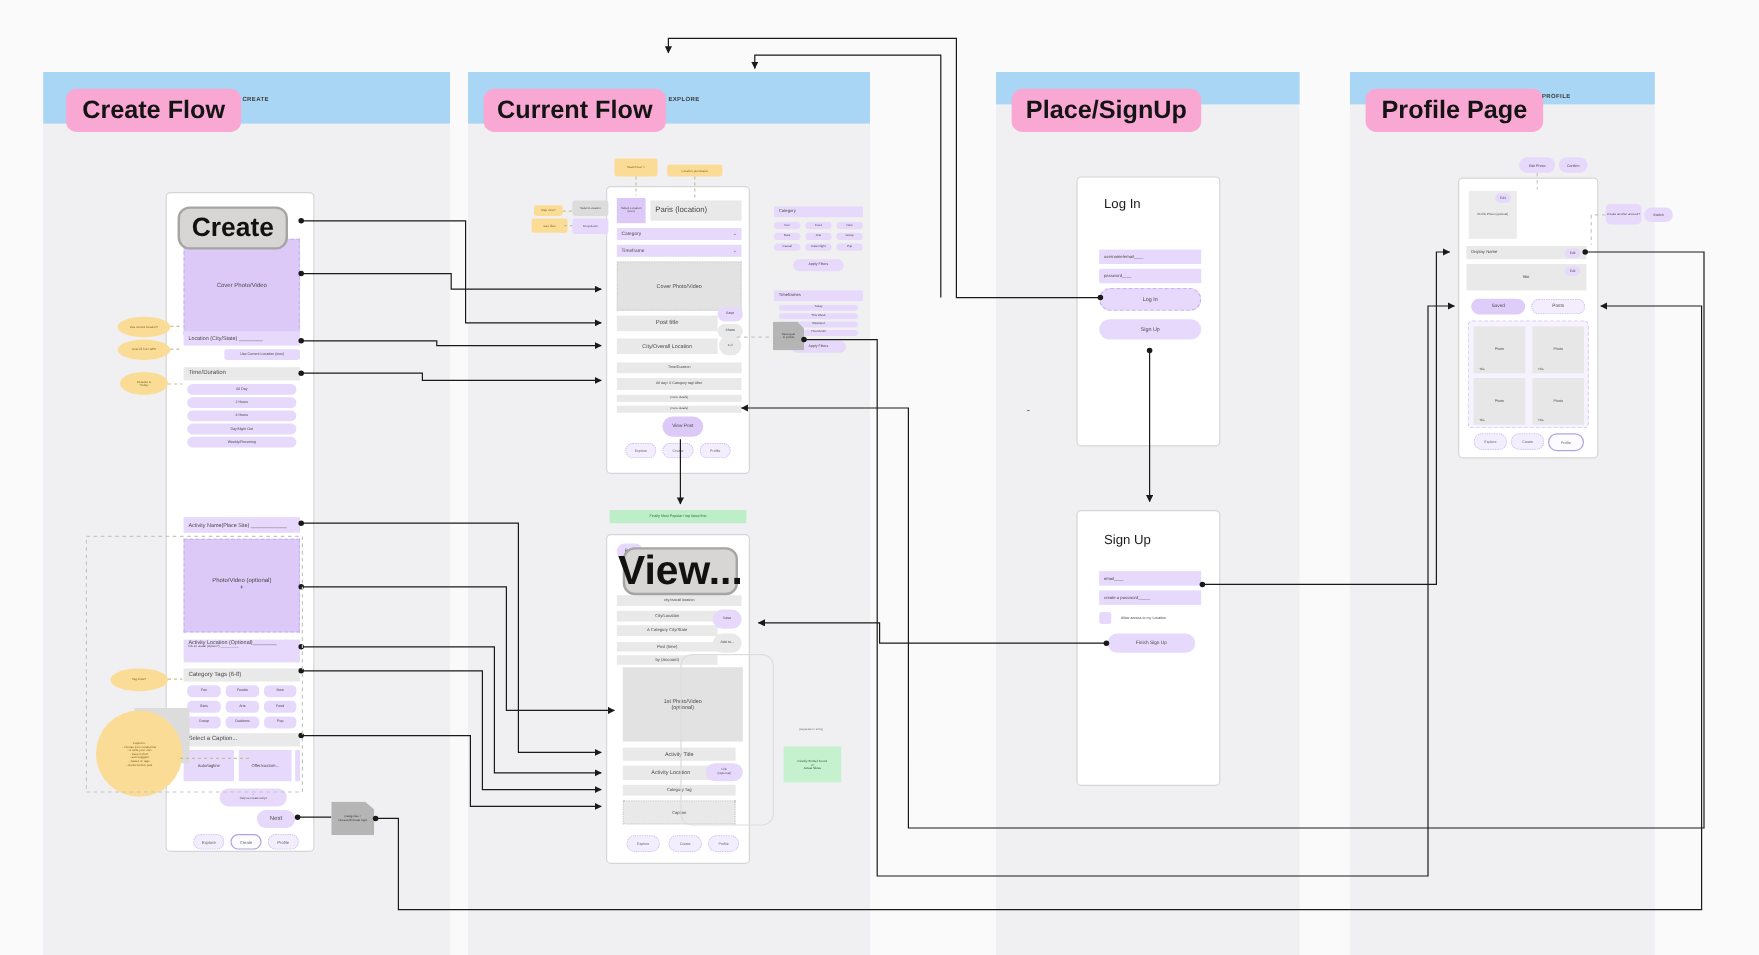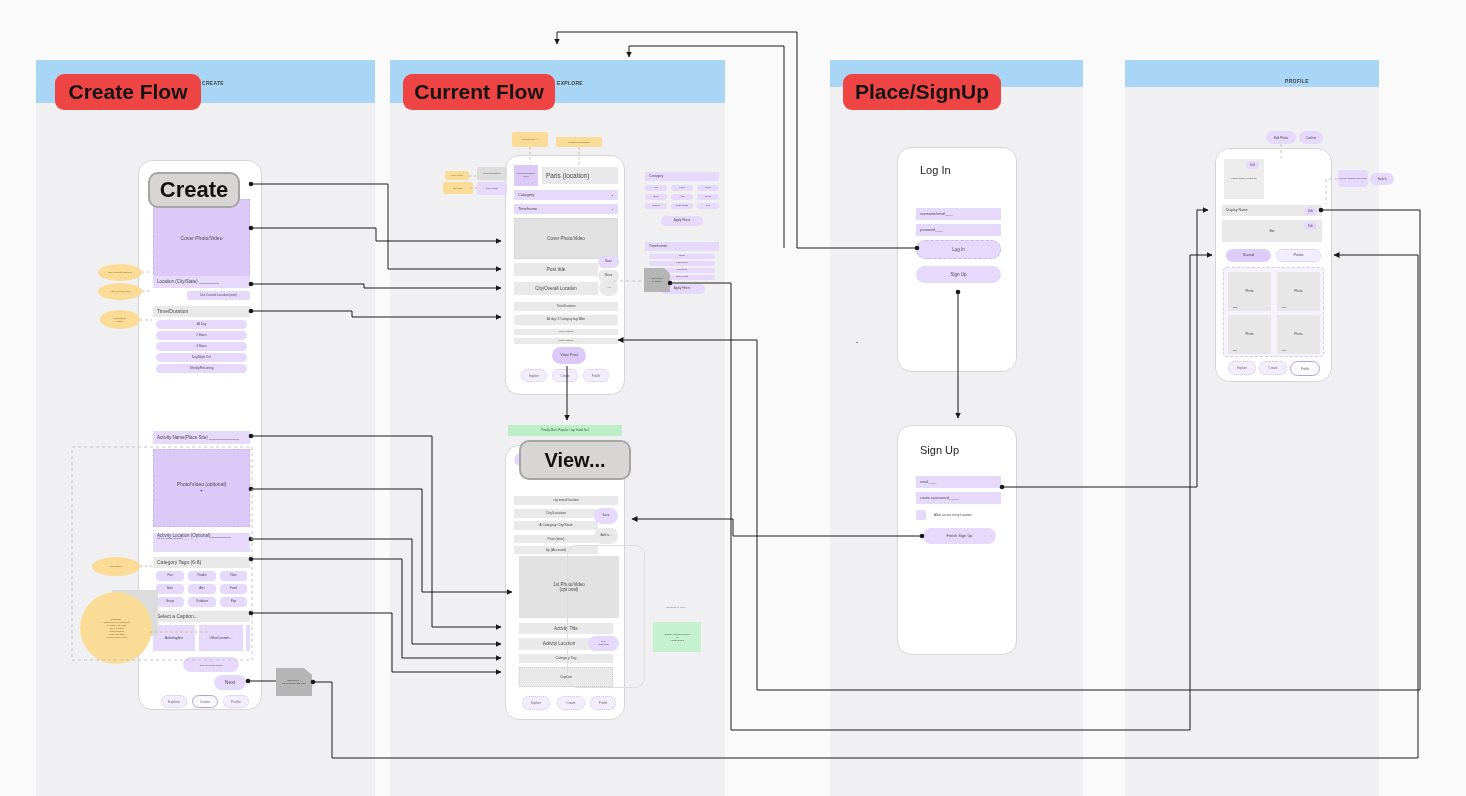--- a/index.html
+++ b/index.html
@@ -1,23 +1,23 @@
 <!DOCTYPE html>
 <html><head>
 <meta charset="utf-8">
 <style>
 *{margin:0;padding:0;box-sizing:border-box}
 body{font-family:"Liberation Sans",sans-serif;background:#fafafa}
 #canvas{position:relative;width:1466px;height:796px;background:#fafafa;overflow:hidden}
 .abs{position:absolute}
 .sec{position:absolute;top:60px;height:736px;background:#f0f0f3;z-index:1}
 .blue{position:absolute;left:0;right:0;top:0;background:#a9d6f5}
-.flabel{position:absolute;z-index:8;background:#ef4444;border-radius:9px;display:flex;align-items:center;justify-content:center;font-size:21px;font-weight:700;color:#141414}
+.flabel{position:absolute;z-index:8;background:#f9a8d4;border-radius:9px;display:flex;align-items:center;justify-content:center;font-size:21px;font-weight:700;color:#141414}
 .cap{position:absolute;z-index:8;font-size:5px;font-weight:700;color:#3c3c3c;letter-spacing:.3px}
-.phone{position:absolute;background:#fff;border:1px solid #d6d6d6;border-radius:14px;z-index:2}
+.phone{position:absolute;background:#fff;border:1px solid #d6d6d6;border-radius:4px;z-index:2}
 .el{position:absolute;display:flex;align-items:center;justify-content:center;text-align:center;overflow:hidden;color:#4a4a4a;line-height:1.15}
 .el.lft{justify-content:flex-start;text-align:left;padding-left:4px}
 .el.col{flex-direction:column}
 .pre{white-space:pre-line}
 .g{background:#e9e9e9}.g2{background:#e2e2e2}
 .p1{background:#e7d9fc}.p2{background:#ddc9f8}
 .p3{background:#f3eefd;border:1px dotted #cfc0ef}
 .dashp{border:1px dashed #c9b4f0}.dotg{border:1px dotted #cfcfcf}
 .r{border-radius:999px}.r4{border-radius:4px}.r2{border-radius:2px}
 .ovl{position:absolute;background:#d8d5d5;border:2px solid #a7a4a4;border-radius:10px;display:flex;align-items:center;justify-content:center;font-weight:700;color:#111;z-index:5}
@@ -52,20 +52,21 @@
   </div>
   <div class="sec" style="left:1125px;width:254px">
     <div class="blue" style="height:27px"></div>
   </div>
 
   <div class="flabel" style="left:55px;top:74px;width:146px;height:36px">Create Flow</div>
   <div class="cap" style="left:202px;top:80px">CREATE</div>
   <div class="flabel" style="left:403px;top:74px;width:152px;height:36px">Current Flow</div>
   <div class="cap" style="left:557px;top:80px">EXPLORE</div>
   <div class="flabel" style="left:843px;top:74px;width:158px;height:36px">Place/SignUp</div>
+  <div class="flabel" style="left:1138px;top:74px;width:148px;height:36px">Profile Page</div>
   <div class="cap" style="left:1285px;top:78px">PROFILE</div>
 
   <div class="phone" style="left:138px;top:160px;width:124px;height:550px">
     <div class="el p2 dashp f5" style="left:14px;top:38px;width:97px;height:80px">Cover Photo/Video</div>
     <div class="el p1 lft f45" style="left:14px;top:115px;width:97px;height:12px">Location (City/State) ________</div>
     <div class="el p1 f3 r2" style="left:48px;top:130px;width:63px;height:9px">Use Current Location (icon)</div>
     <div class="el g lft f5" style="left:14px;top:145px;width:97px;height:11px">Time/Duration</div>
     <div class="el p1 r f3" style="left:17px;top:159px;width:91px;height:9px">All Day</div>
     <div class="el p1 r f3" style="left:17px;top:170px;width:91px;height:9px">2 Hours</div>
     <div class="el p1 r f3" style="left:17px;top:181px;width:91px;height:9px">3 Hours</div>
@@ -194,21 +195,21 @@
     <div class="el g f45" style="left:13px;top:177px;width:94px;height:11px">Activity Title</div>
     <div class="el g f45" style="left:13px;top:192px;width:80px;height:12px">Activity Location</div>
     <div class="el p1 r f25 pre" style="left:82px;top:190px;width:31px;height:15px">Link
 (Optional)</div>
     <div class="el g f35" style="left:13px;top:208px;width:94px;height:9px">Category Tag</div>
     <div class="el g dotg f35" style="left:13px;top:221px;width:94px;height:20px">Caption</div>
     <div class="navp f3" style="left:16px;top:250px;width:28px;height:14px">Explore</div>
     <div class="navp f3" style="left:51px;top:250px;width:28px;height:14px">Create</div>
     <div class="navp f3" style="left:84px;top:250px;width:26px;height:14px">Profile</div>
   </div>
-  <div class="ovl" style="left:519px;top:440px;width:112px;height:40px;font-size:20px">View...</div>
+  <div class="ovl" style="left:519px;top:456px;width:96px;height:40px;font-size:34px">View...</div>
   <div class="chip f25" style="left:645px;top:604px;width:62px;height:6px;color:#777">(separate tv entry)</div>
   <div class="stk grn pre f25" style="left:653px;top:622px;width:48px;height:30px;background:#c6f1cf;color:#35503b">Directly Embed Found
 or
 Actual Slides</div>
 
   <div class="phone" style="left:897px;top:147px;width:120px;height:225px">
     <div class="title f11" style="left:22px;top:16px">Log In</div>
     <div class="el p1 lft f35" style="left:18px;top:60px;width:85px;height:12px">username/email____</div>
     <div class="el p1 lft f35" style="left:18px;top:76px;width:85px;height:12px">password____</div>
     <div class="el p1 r dashp f45" style="left:18px;top:92px;width:85px;height:19px">Log In</div>

